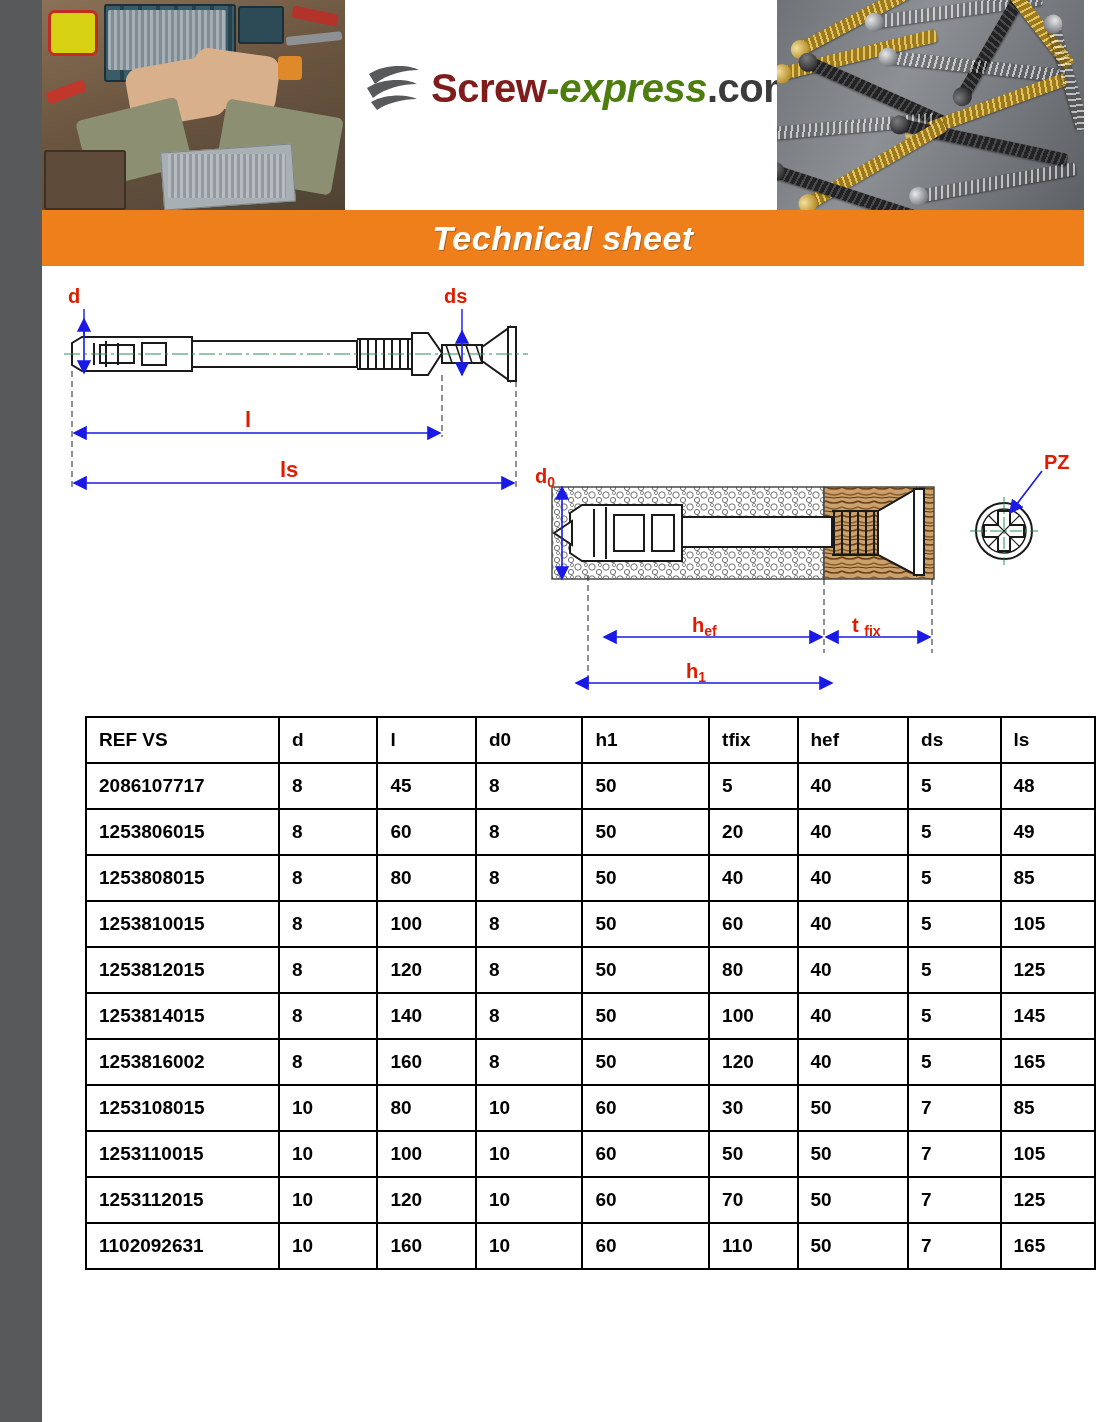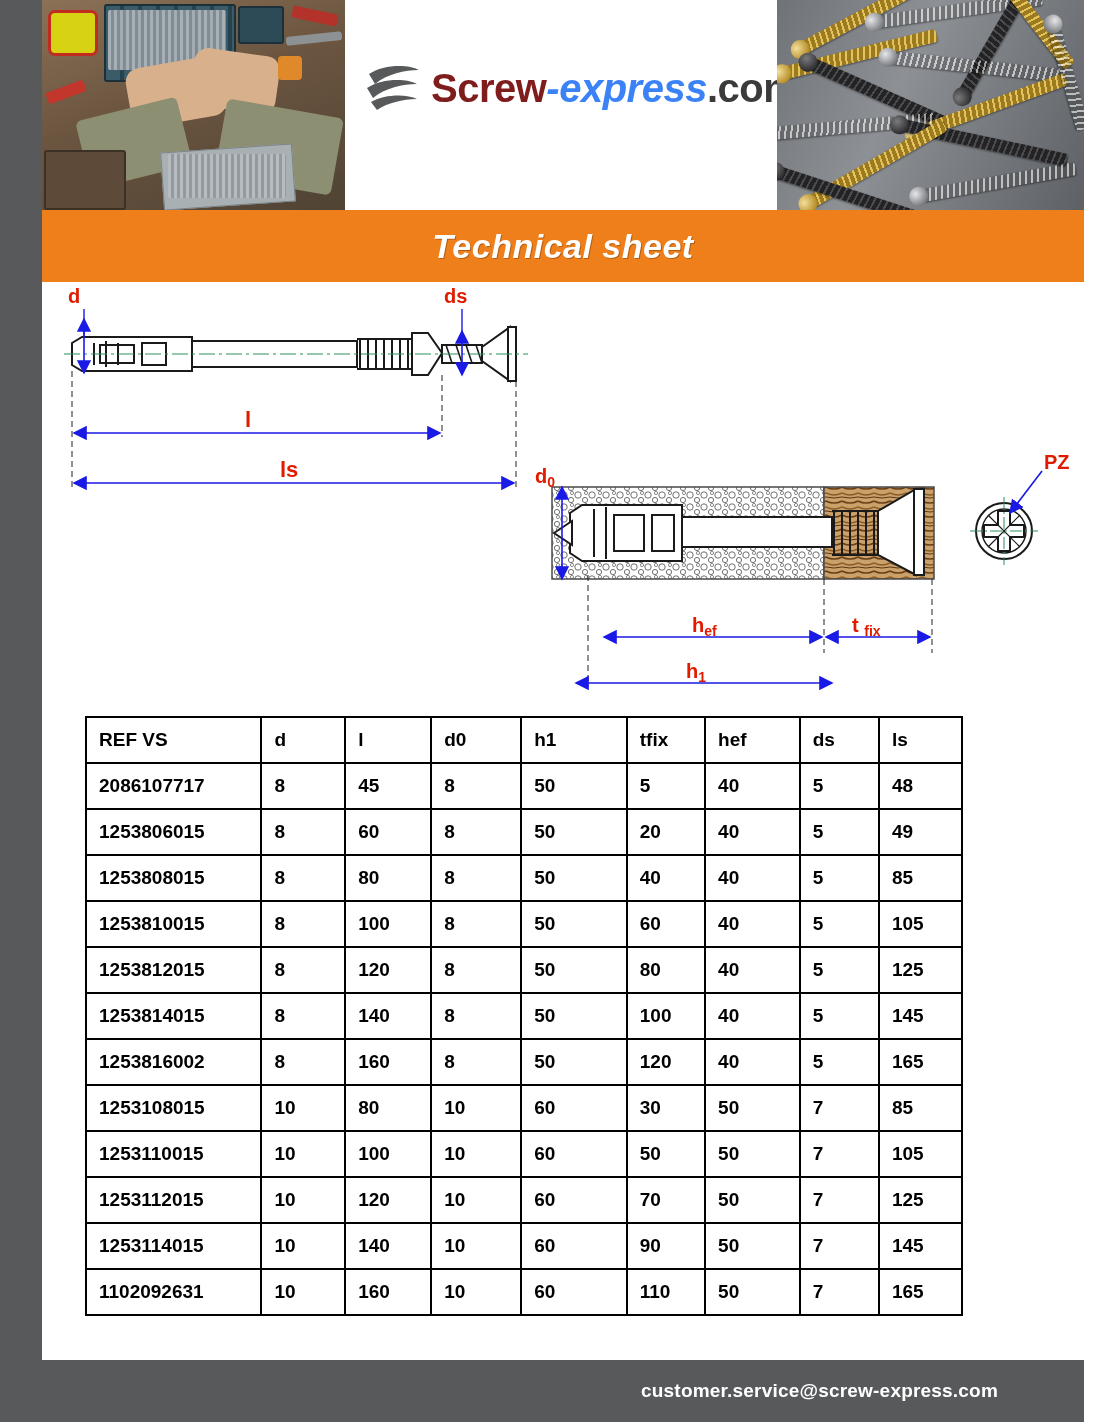--- a/index.html
+++ b/index.html
@@ -69,21 +69,21 @@
     gap: 10px;
   }
   .logo-mark { width: 56px; height: 52px; }
   .logo-text {
     font-size: 40px;
     font-weight: 700;
     letter-spacing: -0.5px;
     white-space: nowrap;
   }
   .logo-text .w1 { color: #7f1d1d; }
-  .logo-text .w2 { color: #3b82f6; font-style: italic; text-align: right; }
+  .logo-text .w2 { color: #4d7c0f; font-style: italic; text-align: right; }
   .logo-text .w3 { color: #3b3b3b; }
 
   
   .pl-bg { position:absolute; inset:0; background:
       linear-gradient(160deg,#8b7156 0%, #6b5540 45%, #4f4334 100%); }
   .pl-box { position:absolute; background:#2c4a55; border:2px solid #1b3038; border-radius:3px; }
   .pl-tray { position:absolute; background:#a9b0b4; border:1px solid #7a8287; }
   .pl-hand { position:absolute; background:#d8b08c; border-radius:14px; }
   .pl-sleeve { position:absolute; background:#8d8f72; border-radius:6px; }
   .pl-tape { position:absolute; background:#d8d215; border:3px solid #c22b20; border-radius:7px; }
@@ -111,21 +111,21 @@
     width:19px; height:19px; border-radius:50%;
     background: radial-gradient(circle at 35% 35%, #e8e8ea, #7b7e82 70%, #45484b);
   }
   .screw.gold .head { background: radial-gradient(circle at 35% 35%, #f3df9c, #b8912c 70%, #6d5313); }
   .screw.dark .head { background: radial-gradient(circle at 35% 35%, #7b7b7e, #303032 70%, #131314); }
 
   
   .title-band {
     position: absolute;
     left: 42px; top: 210px;
-    width: 1042px; height: 72px;
+    width: 1042px; height: 56px;
     background: #ef7f1a;
     display: flex;
     align-items: center;
     justify-content: center;
   }
   .title-band .title {
     color: #ffffff;
     font-size: 34px;
     font-weight: 700;
     font-style: italic;
@@ -142,21 +142,21 @@
   .drawing svg { display:block; }
 
   
   .table-wrap {
     position: absolute;
     left: 85px; top: 716px;
     width: 878px;
   }
   table.spec {
     border-collapse: collapse;
-    width: 878px;
+    width: 1011px;
     font-size: 19px;
     font-weight: 700;
     color: #000000;
   }
   table.spec th, table.spec td {
     border: 2px solid #000000;
     text-align: left;
     padding: 10px 0 10px 12px;
     height: 24px;
     white-space: nowrap;
@@ -535,42 +535,28 @@
           <td>10</td>
           <td>120</td>
           <td>10</td>
           <td>60</td>
           <td>70</td>
           <td>50</td>
           <td>7</td>
           <td>125</td>
         </tr>
         <tr>
-          <td>1253114015</td>
-          <td>10</td>
-          <td>140</td>
-          <td>10</td>
-          <td>60</td>
-          <td>90</td>
-          <td>50</td>
-          <td>7</td>
-          <td>145</td>
-        </tr>
-        <tr>
           <td>1102092631</td>
           <td>10</td>
           <td>160</td>
           <td>10</td>
           <td>60</td>
           <td>110</td>
           <td>50</td>
           <td>7</td>
           <td>165</td>
         </tr>
       </tbody>
     </table>
   </div>
 
-  <div class="footer">
-    <div class="mail">customer.service@screw-express.com</div>
-  </div>
 
 </div>
 
 </body></html>

